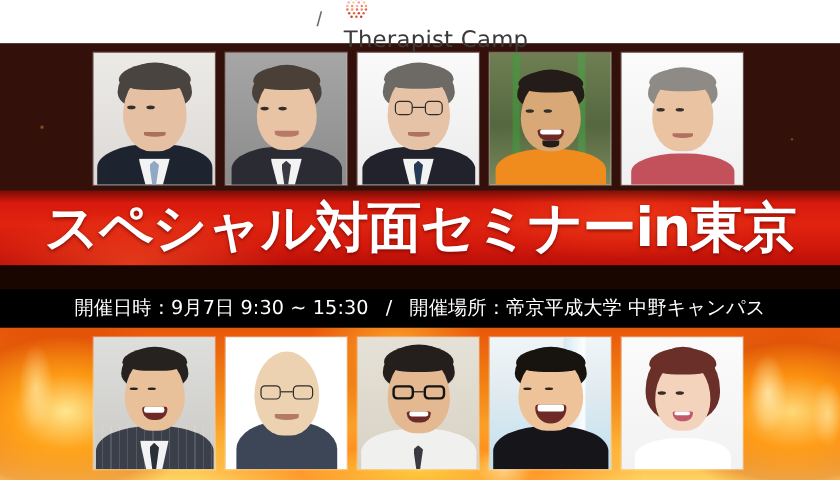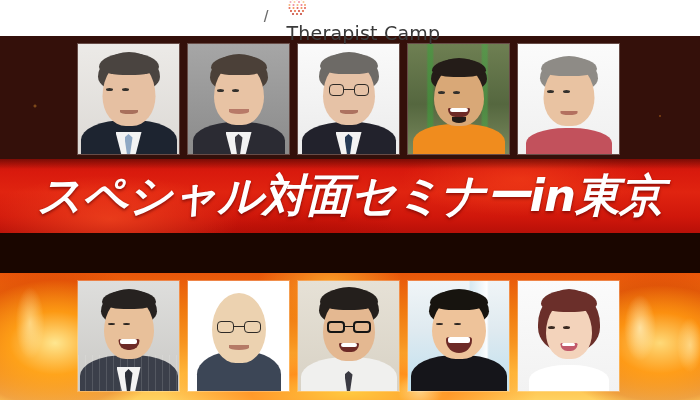--- a/index.html
+++ b/index.html
@@ -128,29 +128,28 @@
     position:absolute;left:50%;transform:translateX(-50%);
     background:#6d2a26;border-radius:3px 3px 16px 16px;
   }
   .teeth{
     position:absolute;left:50%;transform:translateX(-50%);top:0;
     background:#fff;border-radius:2px;
   }
 
   
   .title-band{
-    position:absolute;left:0;top:159px;width:700px;height:74px;z-index:30;
+    position:absolute;left:0;top:159px;width:700px;height:62px;z-index:30;
     background:
       radial-gradient(ellipse 180px 60px at 110px 60px, rgba(255,90,40,.55) 0%, rgba(0,0,0,0) 72%),
       radial-gradient(ellipse 160px 50px at 520px 20px, rgba(255,80,30,.45) 0%, rgba(0,0,0,0) 75%),
       radial-gradient(ellipse 140px 40px at 300px 80px, rgba(170,10,0,.5) 0%, rgba(0,0,0,0) 78%),
       linear-gradient(180deg,#c8150c 0%,#d91a0d 18%,#e02410 45%,#d0170b 78%,#b81008 100%);
     display:flex;align-items:center;justify-content:center;
     overflow:hidden;
-    font-style:italic;
   }
   .title-band:before{
     content:"";position:absolute;left:0;top:0;width:700px;height:10px;
     background:linear-gradient(180deg,rgba(60,5,0,.55),rgba(0,0,0,0));
   }
   .title-text{
     position:relative;
     font-family:"DejaVu Sans","Liberation Sans",sans-serif;
     font-weight:bold;color:#ffffff;
     font-size:45px;line-height:1;letter-spacing:-1px;
@@ -292,20 +291,27 @@
       <div class="eye" style="left:45px;top:46px;"></div>
       <div class="mouth" style="top:67px;width:17px;height:4px;background:#b3705f;"></div>
     </div>
 
   </div>
 
   <div class="title-band">
     <div class="title-text">スペシャル対面セミナーin東京</div>
   </div>
 
+  <div class="info-bar">
+    <div class="info-text">
+      <span>開催日時：9月7日 9:30 ~ 15:30</span>
+      <span class="sep">/</span>
+      <span>開催場所：帝京平成大学 中野キャンパス</span>
+    </div>
+  </div>
 
   <div class="fire-bottom"></div>
 
   <div class="photo-row bottom">
 
     <div class="photo">
       <div class="bg" style="background:linear-gradient(180deg,#dededc,#cac9c6);"></div>
       <div class="body" style="width:98px;height:36px;background:#3b3f4a;"></div>
       <div class="bg" style="top:74px;background:repeating-linear-gradient(90deg,rgba(255,255,255,.13) 0 1px,rgba(0,0,0,0) 1px 7px);"></div>
       <div class="shirt" style="bottom:0;width:24px;height:24px;"></div>

